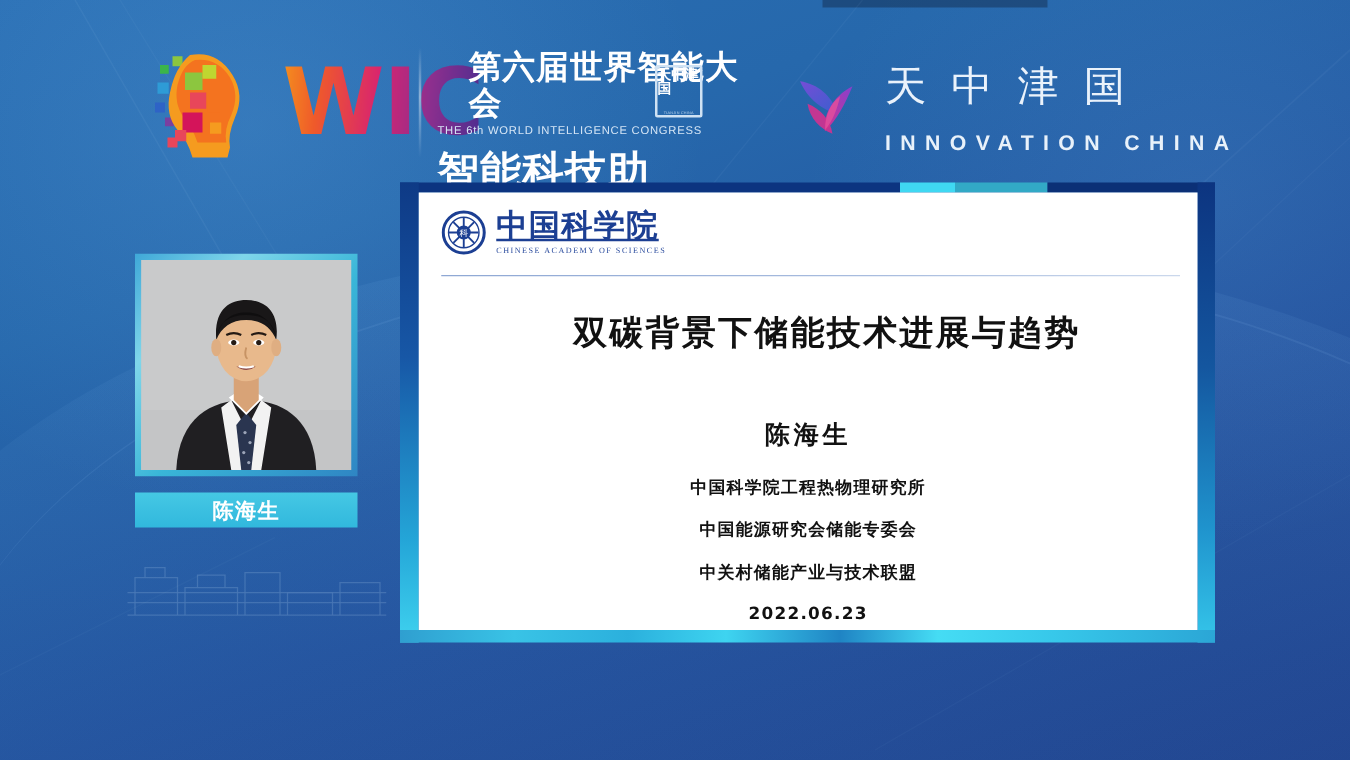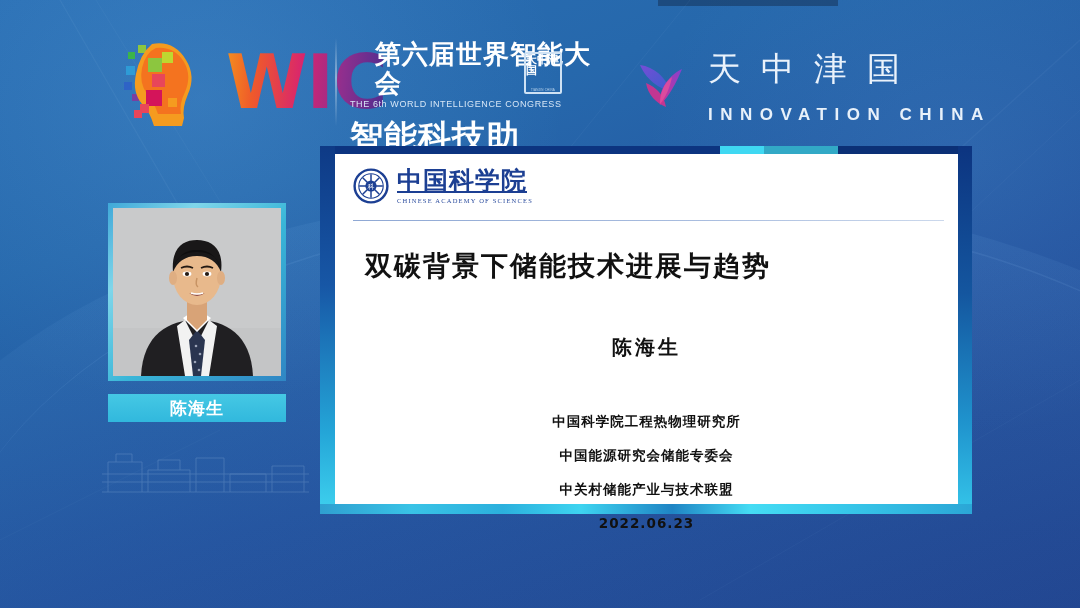--- a/index.html
+++ b/index.html
@@ -100,27 +100,27 @@
   .cas{position:absolute;left:18px;top:14px;display:flex;align-items:flex-end;}
   .cas-seal{width:36px;height:36px;margin-right:8px;}
   .cas-seal svg{width:100%;height:100%;}
   .cas-words{display:flex;flex-direction:column;}
   .cas-cn{font-size:25px;color:#1c3f93;font-weight:700;line-height:1;letter-spacing:1px;
     font-family:"DejaVu Serif","Liberation Serif",serif;text-decoration:underline;}
   .cas-en{font-size:6.5px;color:#2b4c9e;letter-spacing:1.2px;margin-top:4px;
     font-family:"Liberation Serif",serif;}
   .cas-rule{position:absolute;left:18px;right:14px;top:66px;height:1px;
     background:linear-gradient(90deg,#8fa8d4 0%,#a9bddf 60%,#cbd8ec 100%);}
-  .slide-title{position:absolute;left:0;right:0;top:94px;text-align:left;
+  .slide-title{position:absolute;left:0;right:0;top:94px;text-align:center;
     font-size:27px;font-weight:700;color:#111;letter-spacing:2px;
     font-family:"DejaVu Sans","Liberation Sans",sans-serif;padding-left:30px;}
   .slide-speaker{position:absolute;left:0;right:0;top:180px;text-align:center;
     font-size:20px;font-weight:700;color:#111;letter-spacing:3px;
     font-family:"DejaVu Sans","Liberation Sans",sans-serif;}
-  .slide-affils{position:absolute;left:0;right:0;top:227px;text-align:center;margin-top:32px;}
+  .slide-affils{position:absolute;left:0;right:0;top:227px;text-align:center;}
   .slide-affils div{font-size:13.5px;font-weight:700;color:#111;letter-spacing:1px;
     margin-bottom:16px;font-family:"DejaVu Sans","Liberation Sans",sans-serif;}
   .slide-date{font-size:14px;font-weight:700;color:#111;letter-spacing:1px;
     font-family:"DejaVu Sans","Liberation Sans",sans-serif;}
 </style>
 </head>
 <body>
 
 <div id="stage">
 

